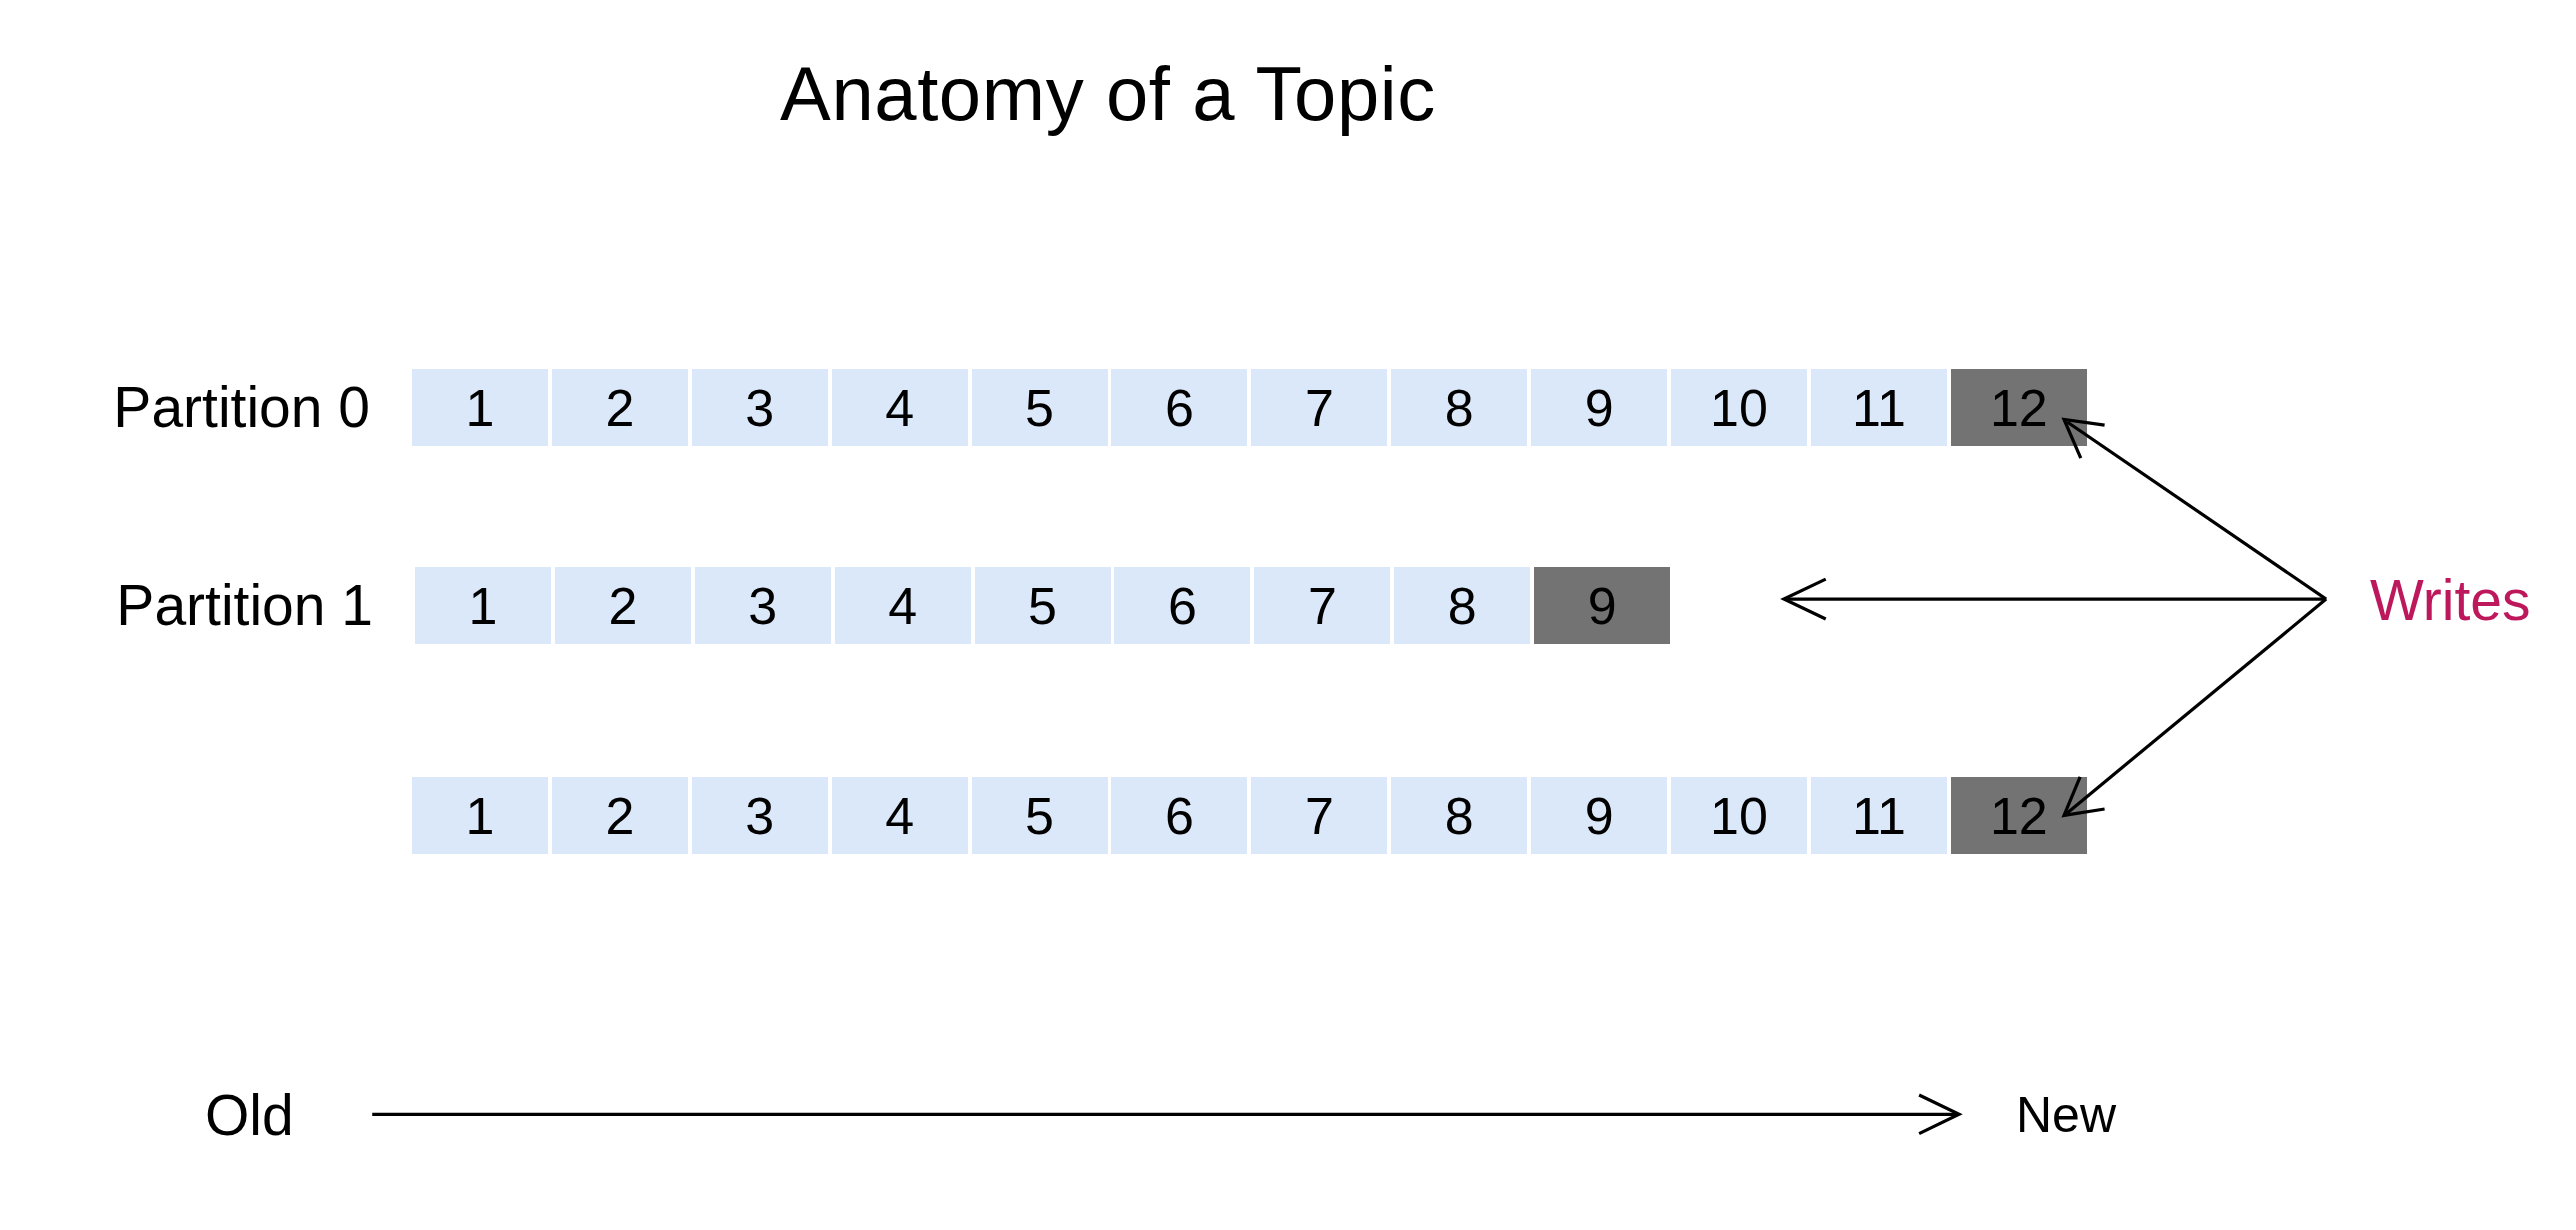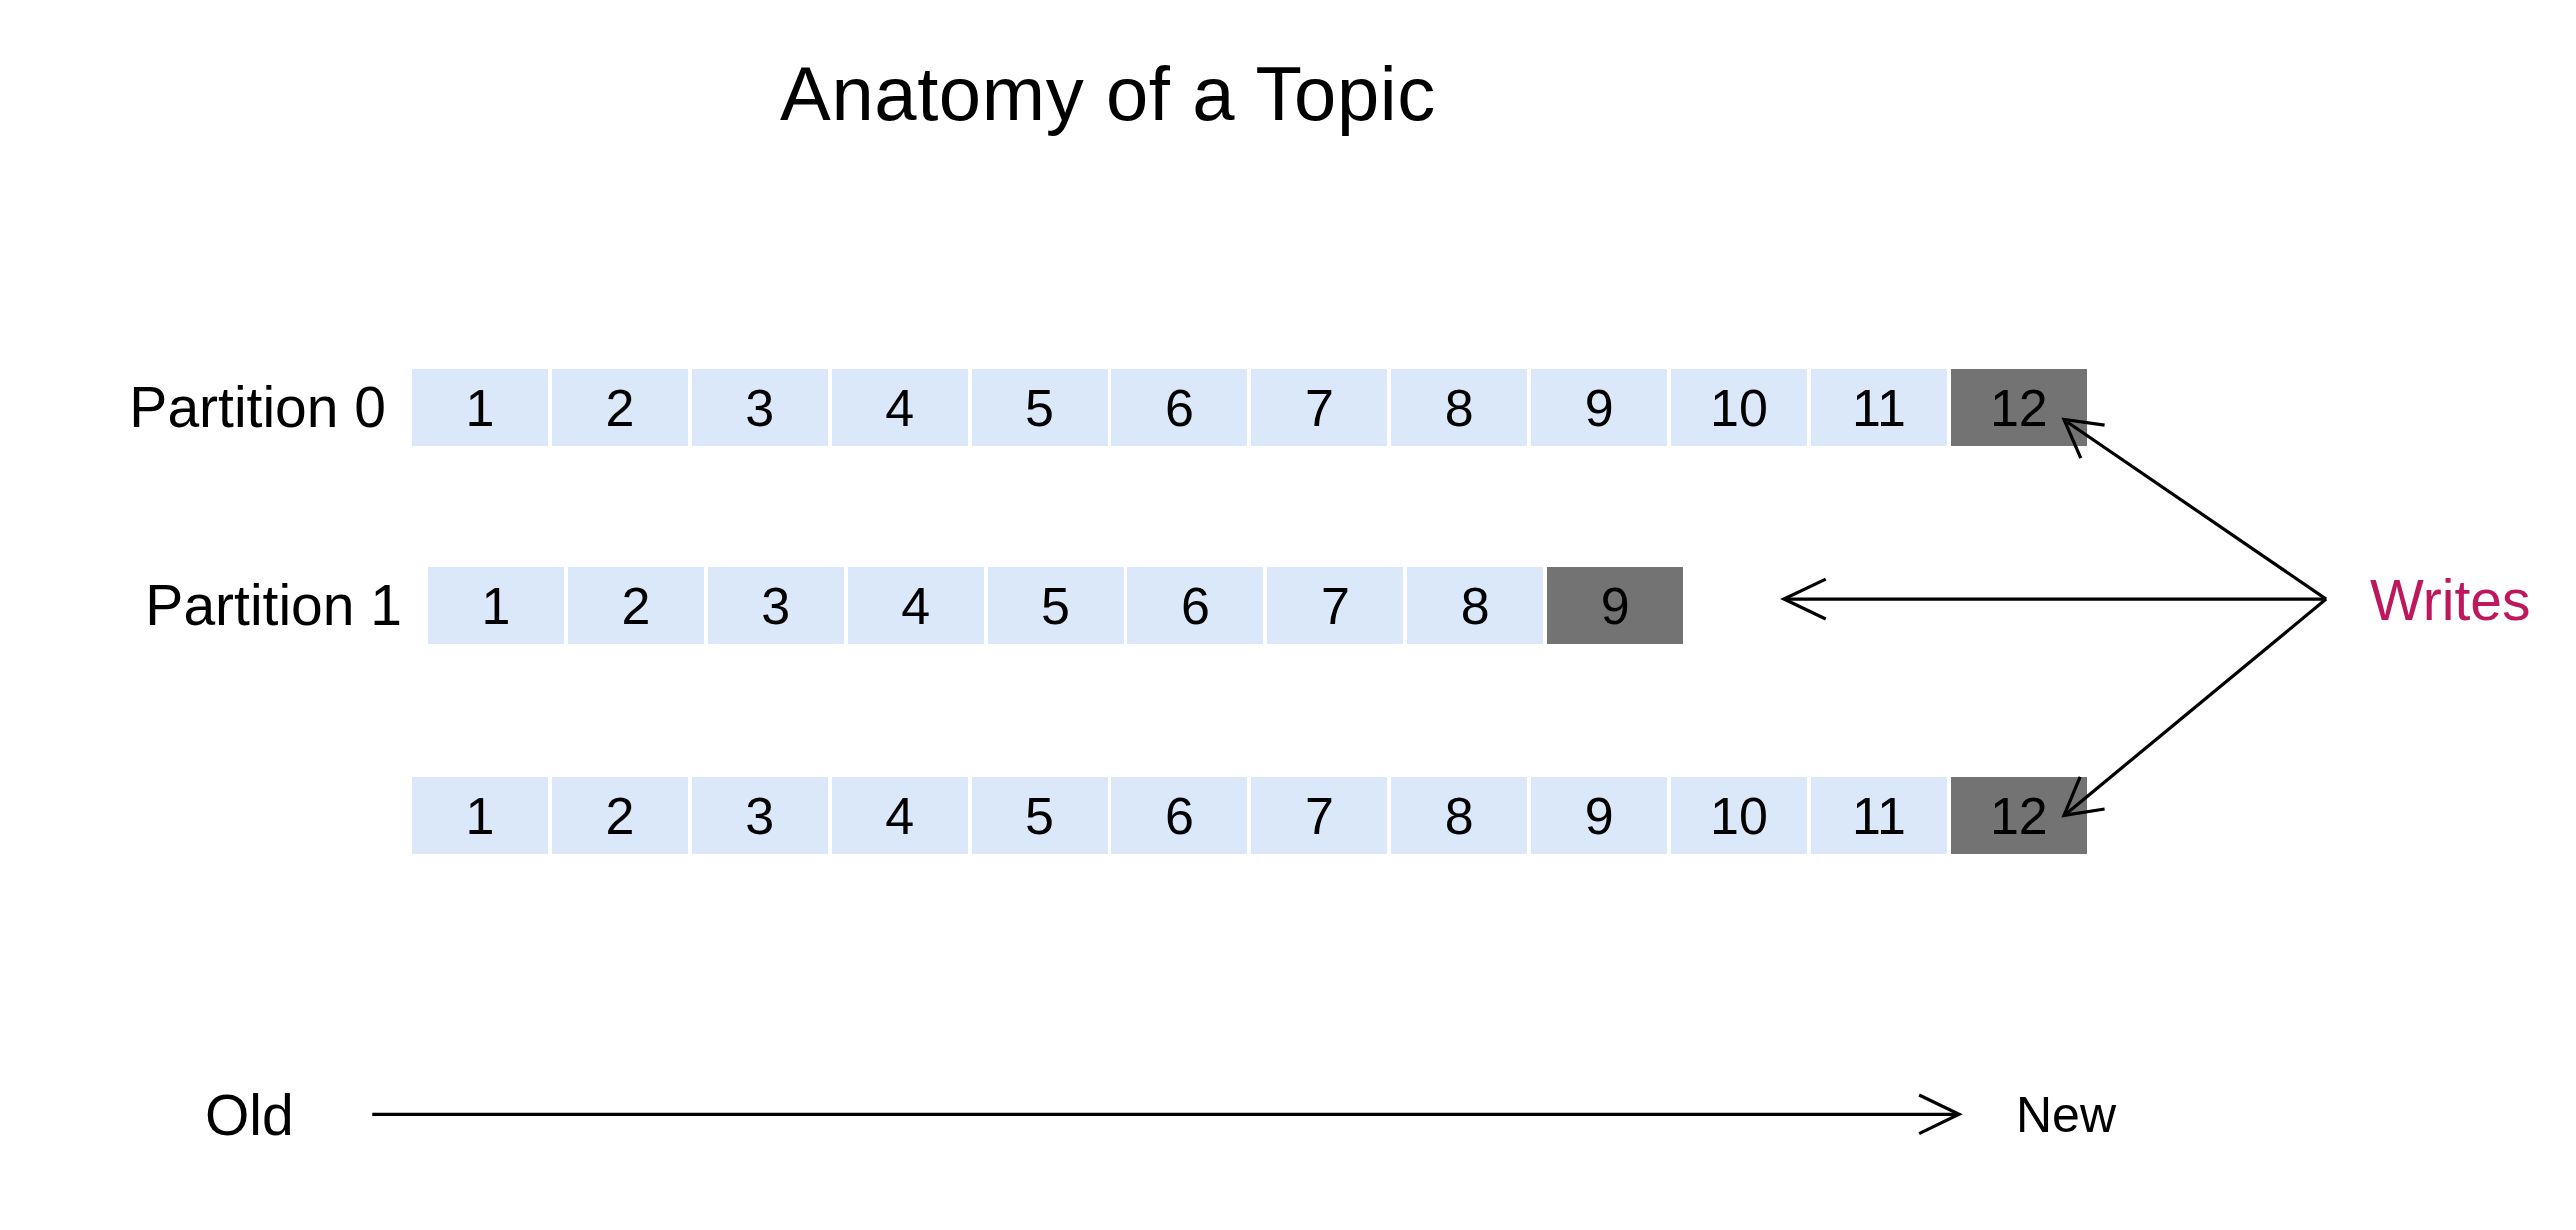--- a/index.html
+++ b/index.html
@@ -39,30 +39,30 @@
   }
 
   
   .partition-row {
     position: absolute;
     height: 77px;
     display: flex;
     align-items: stretch;
   }
   #partition-row-0 { left: 412px; top: 369px;  }
-  #partition-row-1 { left: 428px; top: 567px;  }
+  #partition-row-1 { left: 415px; top: 567px;  }
   #partition-row-2 { left: 412px; top: 777px; }
 
   .partition-label {
     position: absolute;
     right: 100%;
     top: 0;
     height: 77px;
     line-height: 77px;
-    margin-right: 26px;
+    margin-right: 42px;
     font-size: 57px;
     font-weight: 400;
     white-space: nowrap;
     color: #000000;
     text-align: right;
   }
 
   .offset-cell {
     width: 136px;
     height: 77px;

